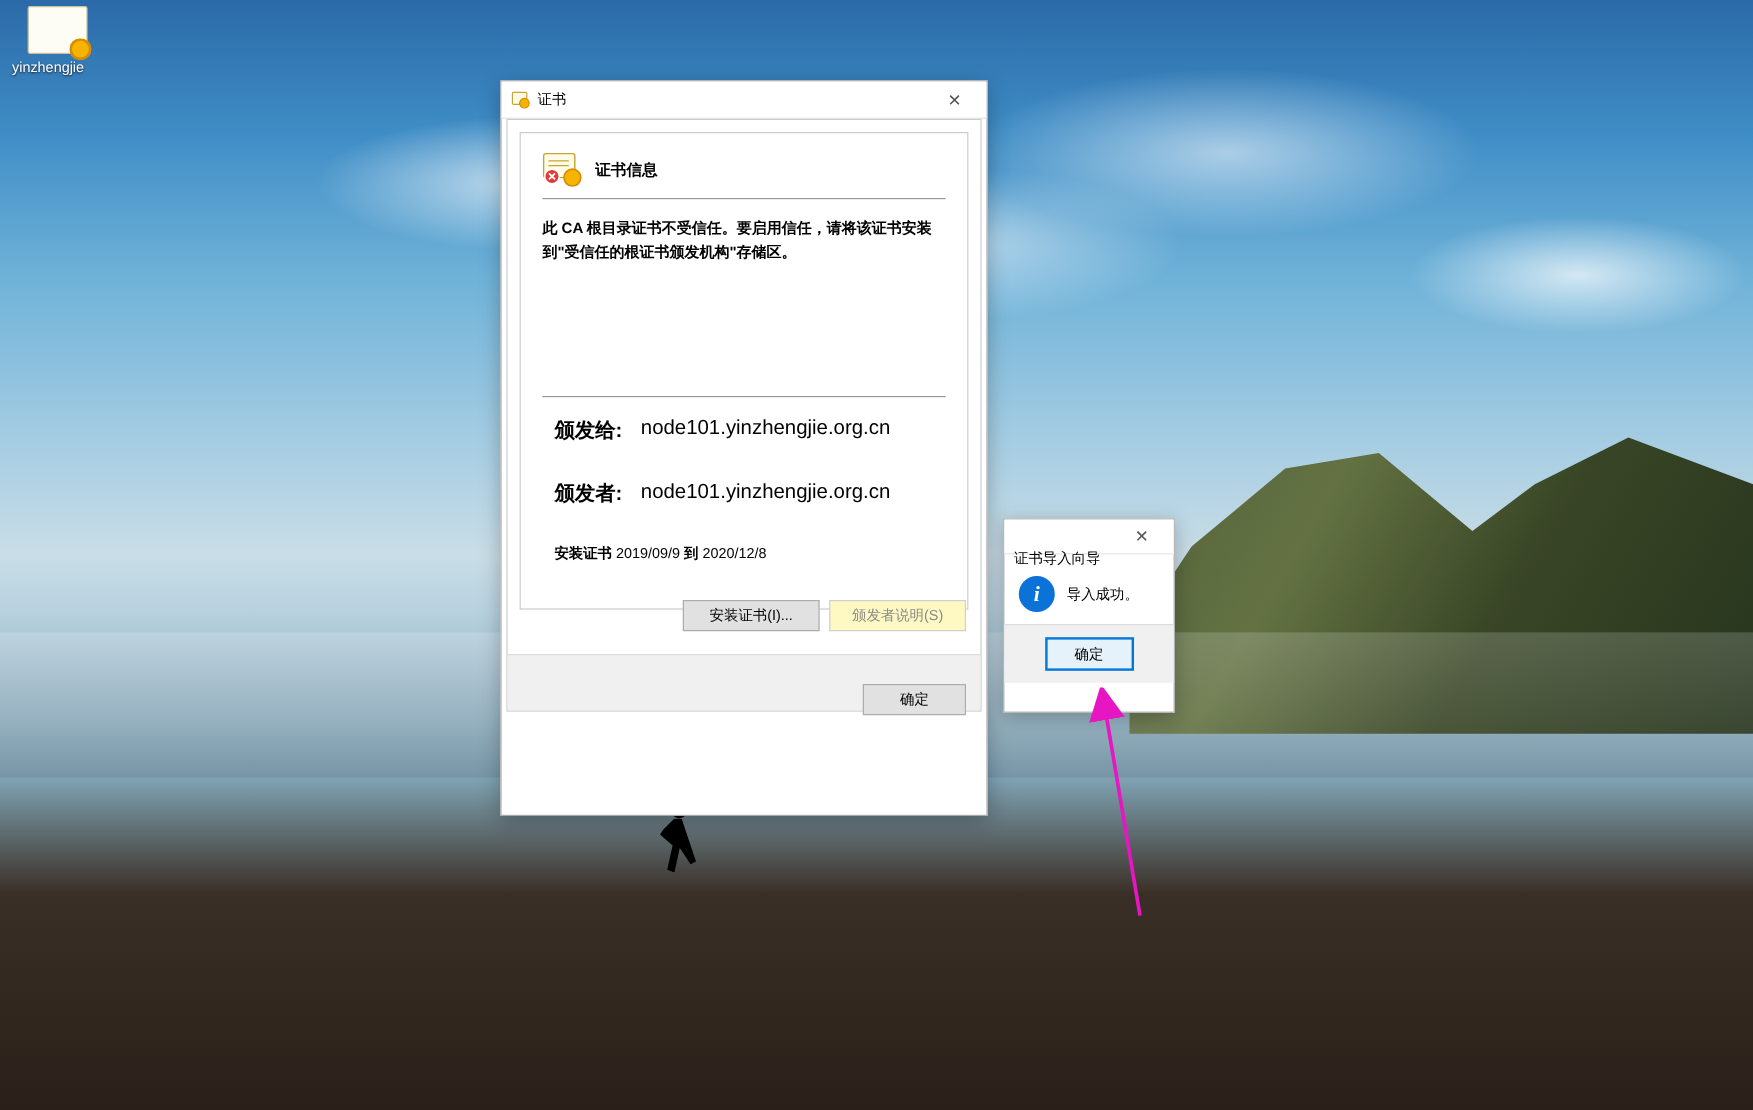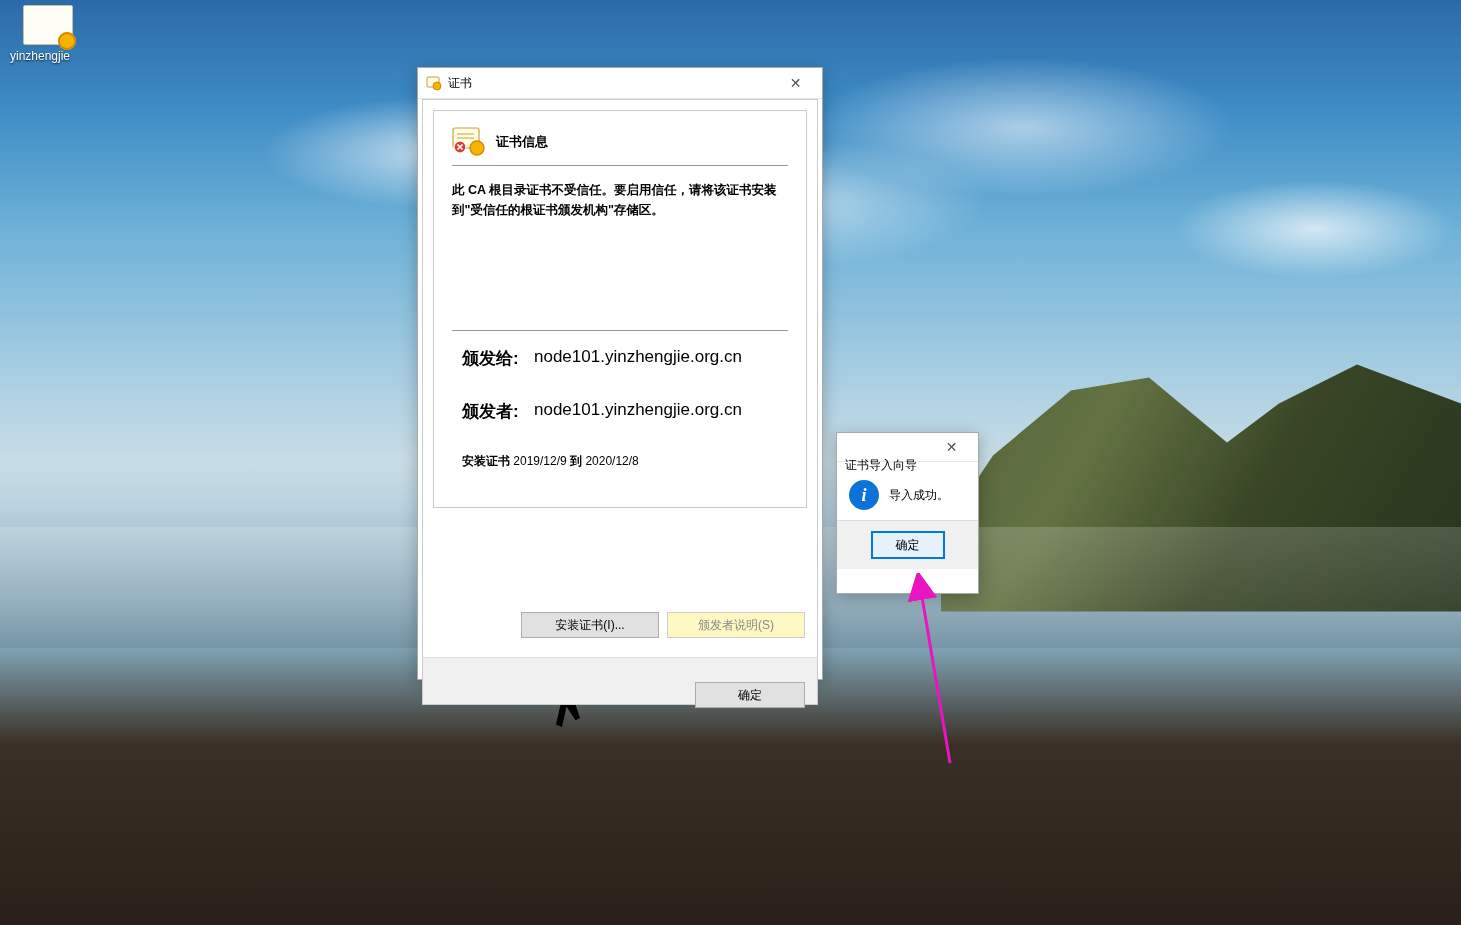--- a/index.html
+++ b/index.html
@@ -52,36 +52,36 @@
   .titlebar{height:30px;display:flex;align-items:center;padding:0 4px 0 8px;background:#fff;border-bottom:1px solid #e6e6e6;}
   .titlebar .t-icon{width:16px;height:16px;margin-right:6px;}
   .titlebar .t-icon svg{width:16px;height:16px;display:block;}
   .titlebar .title{flex:1;}
   .titlebar .t-close{width:45px;height:28px;display:flex;align-items:center;justify-content:center;font-size:14px;color:#555;}
   
   .tabstrip{display:flex;padding:4px 4px 0 4px;background:#fff;}
   .tab{padding:4px 12px;border:1px solid #ccc;border-bottom:none;margin-right:-1px;background:#fff;position:relative;top:1px;}
   .tab.inactive{background:#f4f4f4;}
   .tab.active{background:#fff;z-index:2;border-bottom:1px solid #fff;}
-  .tabbody{border:1px solid #ccc;margin:0 4px 4px 4px;padding:10px;height:606px;box-sizing:border-box;position:relative;}
+  .tabbody{border:1px solid #ccc;margin:0 4px 4px 4px;padding:10px;height:494px;box-sizing:border-box;position:relative;}
   .inner-frame{border:1px solid #ccc;padding:16px 18px 14px 18px;height:398px;box-sizing:border-box;position:relative;}
   .cert-hdr{display:flex;align-items:center;margin-bottom:8px;}
   .cert-hdr .cicon{width:34px;height:30px;margin-right:10px;position:relative;}
   .cert-hdr .cicon svg{width:34px;height:30px;display:block;}
   .cert-hdr .ctitle{font-weight:bold;font-size:13px;}
   .hr{border:none;border-top:1px solid #999;margin:6px 0 14px 0;}
   .trust-msg{font-weight:bold;font-size:12.5px;line-height:1.6;}
   .hr2{border:none;border-top:1px solid #999;margin-top:110px;margin-bottom:16px;}
   .field{display:flex;margin:0 0 30px 10px;font-size:17px;}
   .field .flabel{width:72px;font-weight:bold;}
   .field .fval{}
   .validity{margin:0 0 0 10px;font-size:12px;}
   .validity b{font-weight:bold;}
   .btnrow{position:absolute;right:12px;bottom:66px;display:flex;gap:8px;}
-  .wbtn{min-width:108px;height:24px;border:1px solid #adadad;background:#e1e1e1;display:flex;align-items:center;justify-content:center;padding:0 14px;font-size:12px;margin-top:28px;}
+  .wbtn{min-width:108px;height:24px;border:1px solid #adadad;background:#e1e1e1;display:flex;align-items:center;justify-content:center;padding:0 2px;font-size:12px;margin-top:28px;}
   .wbtn.disabled{color:#8a8a8a;background:#fef9c3;border-color:#cfcfcf;}
   .footer{position:absolute;left:0;right:0;bottom:0;height:46px;background:#f0f0f0;border-top:1px solid #dcdcdc;display:flex;align-items:center;justify-content:flex-end;padding-right:12px;}
   
   .msg-win{left:836px;top:432px;width:141px;height:160px;}
   .msg-win .titlebar{height:28px;padding-left:8px;}
   .msg-win .titlebar .title{font-size:12px;margin-top:36px;}
   .msg-body{padding:18px 12px 10px 12px;display:flex;align-items:center;}
   .info-icon{width:30px;height:30px;border-radius:50%;background:#0b73d7;display:flex;align-items:center;justify-content:center;color:#fff;font-family:Georgia,serif;font-style:italic;font-weight:bold;font-size:18px;margin-right:10px;}
   .msg-footer{background:#f0f0f0;border-top:1px solid #dcdcdc;padding:10px;display:flex;justify-content:center;}
   .okbtn-focus{min-width:70px;height:24px;border:2px solid #0078d7;background:#e5f1fb;display:flex;align-items:center;justify-content:center;font-size:12px;}
@@ -138,21 +138,21 @@
 
         <div class="field">
           <div class="flabel">颁发给:</div>
           <div class="fval">node101.yinzhengjie.org.cn</div>
         </div>
         <div class="field">
           <div class="flabel">颁发者:</div>
           <div class="fval">node101.yinzhengjie.org.cn</div>
         </div>
         <div class="validity">
-          <b>安装证书 </b><span>2019/12/9</span><b> 到 </b><span>2020/12/8</span>
+          <b>安装证书 </b><span>2019/09/9</span><b> 到 </b><span>2020/12/8</span>
         </div>
       </div>
 
       <div class="btnrow">
         <div class="wbtn">安装证书(I)...</div>
         <div class="wbtn disabled">颁发者说明(S)</div>
       </div>
 
       <div class="footer">
         <div class="wbtn" style="min-width:80px">确定</div>

